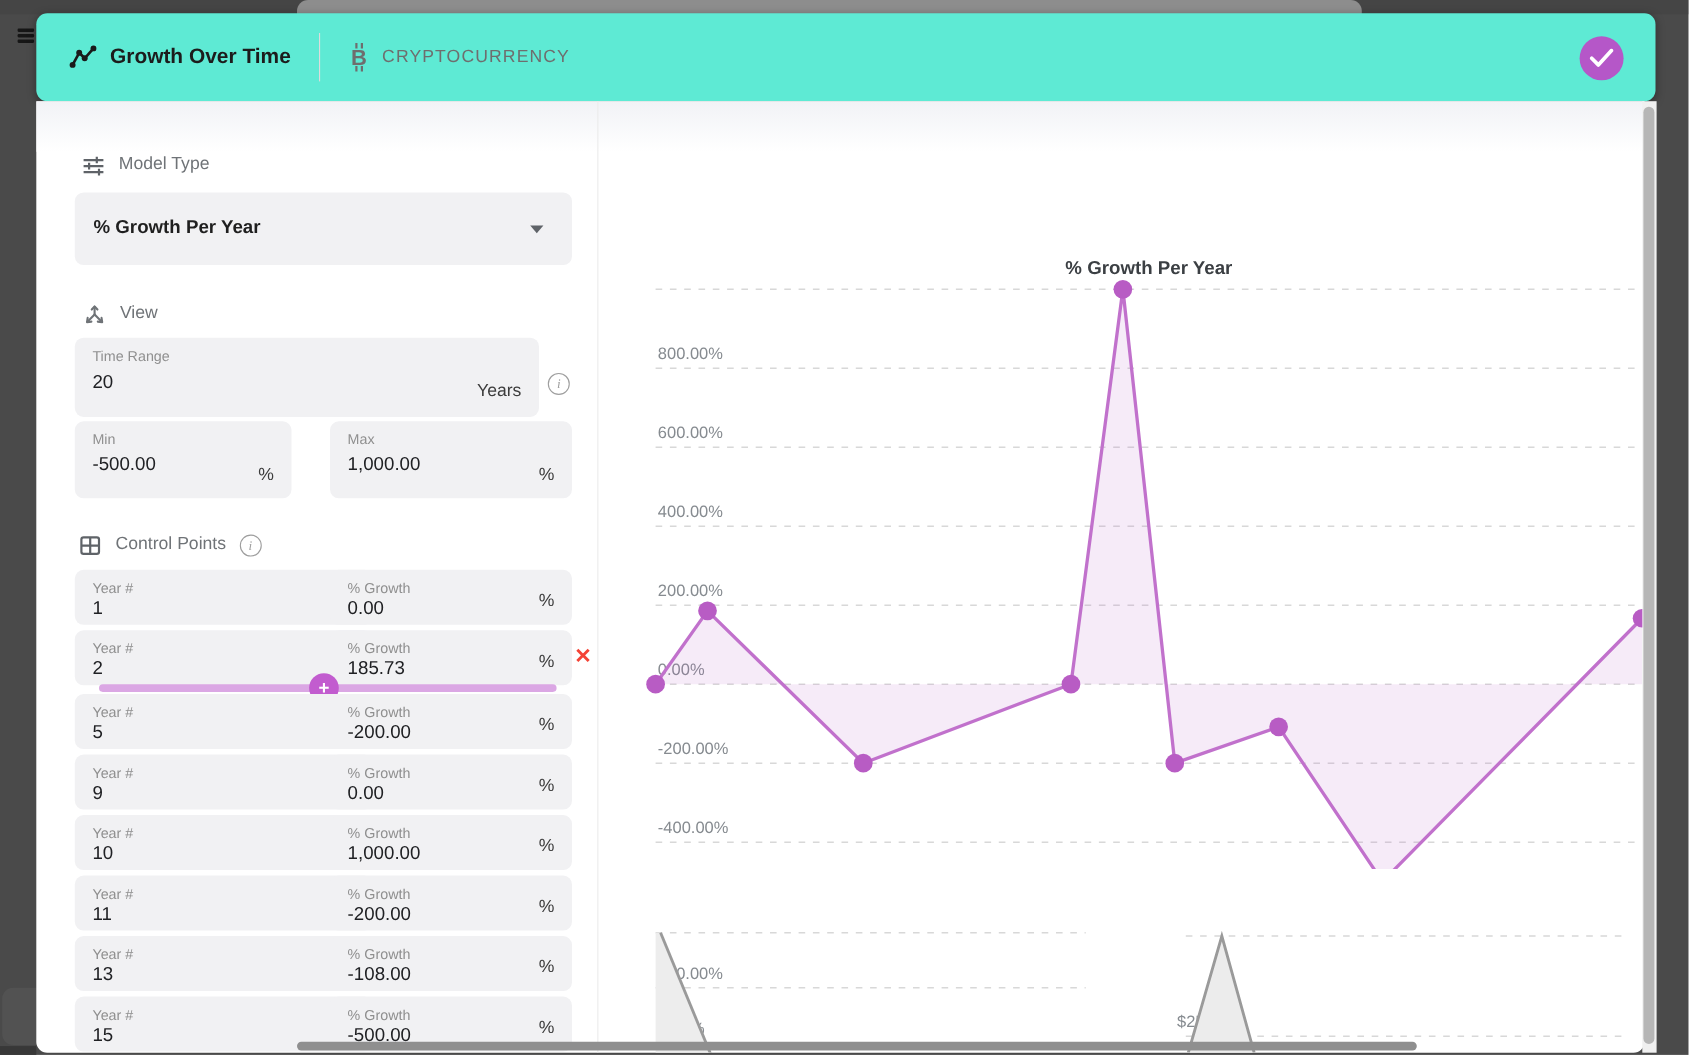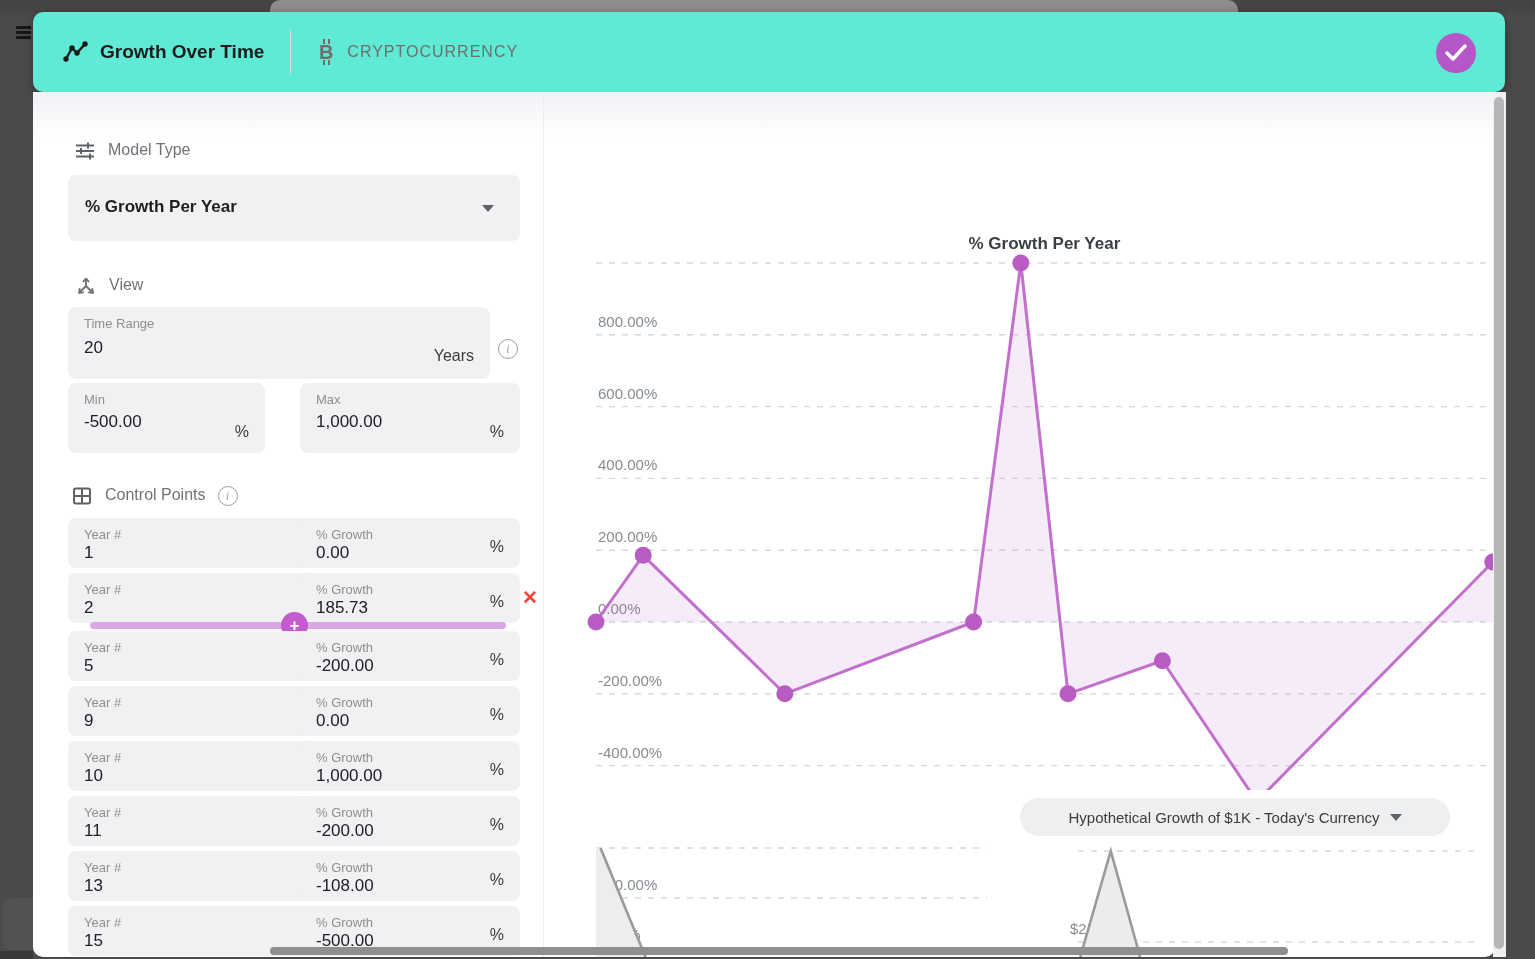--- a/index.html
+++ b/index.html
@@ -315,24 +315,20 @@
       <circle cx="93.2" cy="425.32293" r="8.5" fill="#b85cc4"></circle>
       <circle cx="234.8" cy="563.8" r="8.5" fill="#b85cc4"></circle>
       <circle cx="423.6" cy="492" r="8.5" fill="#b85cc4"></circle>
       <circle cx="470.8" cy="133" r="8.5" fill="#b85cc4"></circle>
       <circle cx="518" cy="563.8" r="8.5" fill="#b85cc4"></circle>
       <circle cx="612.4000000000001" cy="530.772" r="8.5" fill="#b85cc4"></circle>
       <circle cx="706.8000000000001" cy="671.5" r="8.5" fill="#b85cc4"></circle>
       <circle cx="942.8000000000001" cy="432.047" r="8.5" fill="#b85cc4"></circle>
     </svg>
 
-  <button class="pill" id="pill-right">
-    <span>Hypothetical Growth of $1K - Today's Currency</span>
-    <span class="caret-down"></span>
-  </button>
 
   <svg class="abs" id="mini-left" width="450" height="117">
       <line x1="46" x2="437" y1="8" y2="8" stroke="#d8d8d8" stroke-width="1.4" stroke-dasharray="6,7"></line>
       <line x1="46" x2="437" y1="58" y2="58" stroke="#d8d8d8" stroke-width="1.4" stroke-dasharray="6,7"></line>
       <line x1="46" x2="437" y1="108" y2="108" stroke="#d8d8d8" stroke-width="1.4" stroke-dasharray="6,7"></line>
       <text x="48" y="50" font-size="15" fill="#868b90">100.00%</text>
       <text x="48" y="100" font-size="15" fill="#868b90">0.00%</text>
       <polygon points="46,8 50.54,8 95.94,118 95.94,140 46,140" fill="#ededed"></polygon>
       <polyline points="50.54,8 95.94,118" fill="none" stroke="#9a9a9a" stroke-width="2.6"></polyline>
     </svg>

